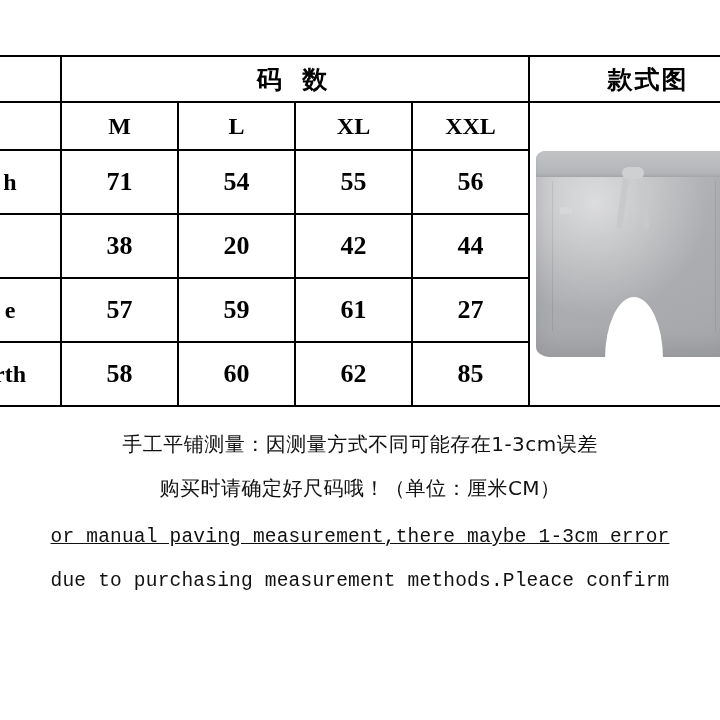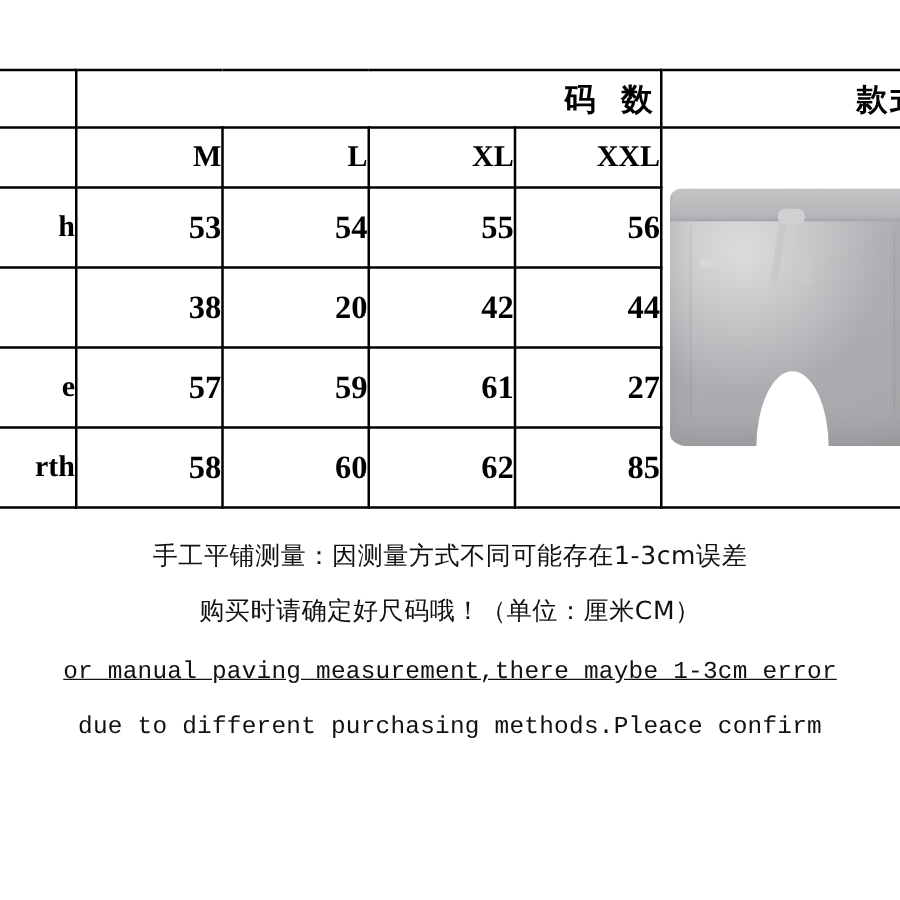--- a/index.html
+++ b/index.html
@@ -32,21 +32,21 @@
 
   table.size-chart {
     border-collapse: collapse;
     table-layout: fixed;
     width: 810px;
   }
 
   table.size-chart td,
   table.size-chart th {
     border: 2px solid #000000;
-    text-align: right;
+    text-align: center;
     vertical-align: middle;
     font-weight: 700;
     color: #000;
     padding: 0;
   }
 
   
   col.c-label { width: 102px; }
   col.c-size  { width: 117px; }
   col.c-img   { width: 238px; }
@@ -257,21 +257,21 @@
                 <div class="tie-r"></div>
                 <div class="knot"></div>
                 <div class="notch"></div>
               </div>
             </div>
           </td>
         </tr>
 
         <tr class="row-data">
           <td class="td-label">h</td>
-          <td class="td-val">53</td>
+          <td class="td-val">71</td>
           <td class="td-val">54</td>
           <td class="td-val">55</td>
           <td class="td-val">56</td>
         </tr>
 
         <tr class="row-data">
           <td class="td-label"></td>
           <td class="td-val">38</td>
           <td class="td-val">20</td>
           <td class="td-val">42</td>
@@ -294,16 +294,16 @@
           <td class="td-val">85</td>
         </tr>
       </tbody>
     </table>
   </div>
 
   <div class="notes">
     <div class="note-cn note-cn-1">手工平铺测量：因测量方式不同可能存在1-3cm误差</div>
     <div class="note-cn note-cn-2">购买时请确定好尺码哦！（单位：厘米CM）</div>
     <div class="note-en note-en-1">or manual paving measurement,there maybe 1-3cm  error</div>
-    <div class="note-en note-en-2">due to different purchasing methods.Pleace confirm</div>
+    <div class="note-en note-en-2">due to purchasing measurement methods.Pleace confirm</div>
   </div>
 
 </div>
 
 </body></html>

